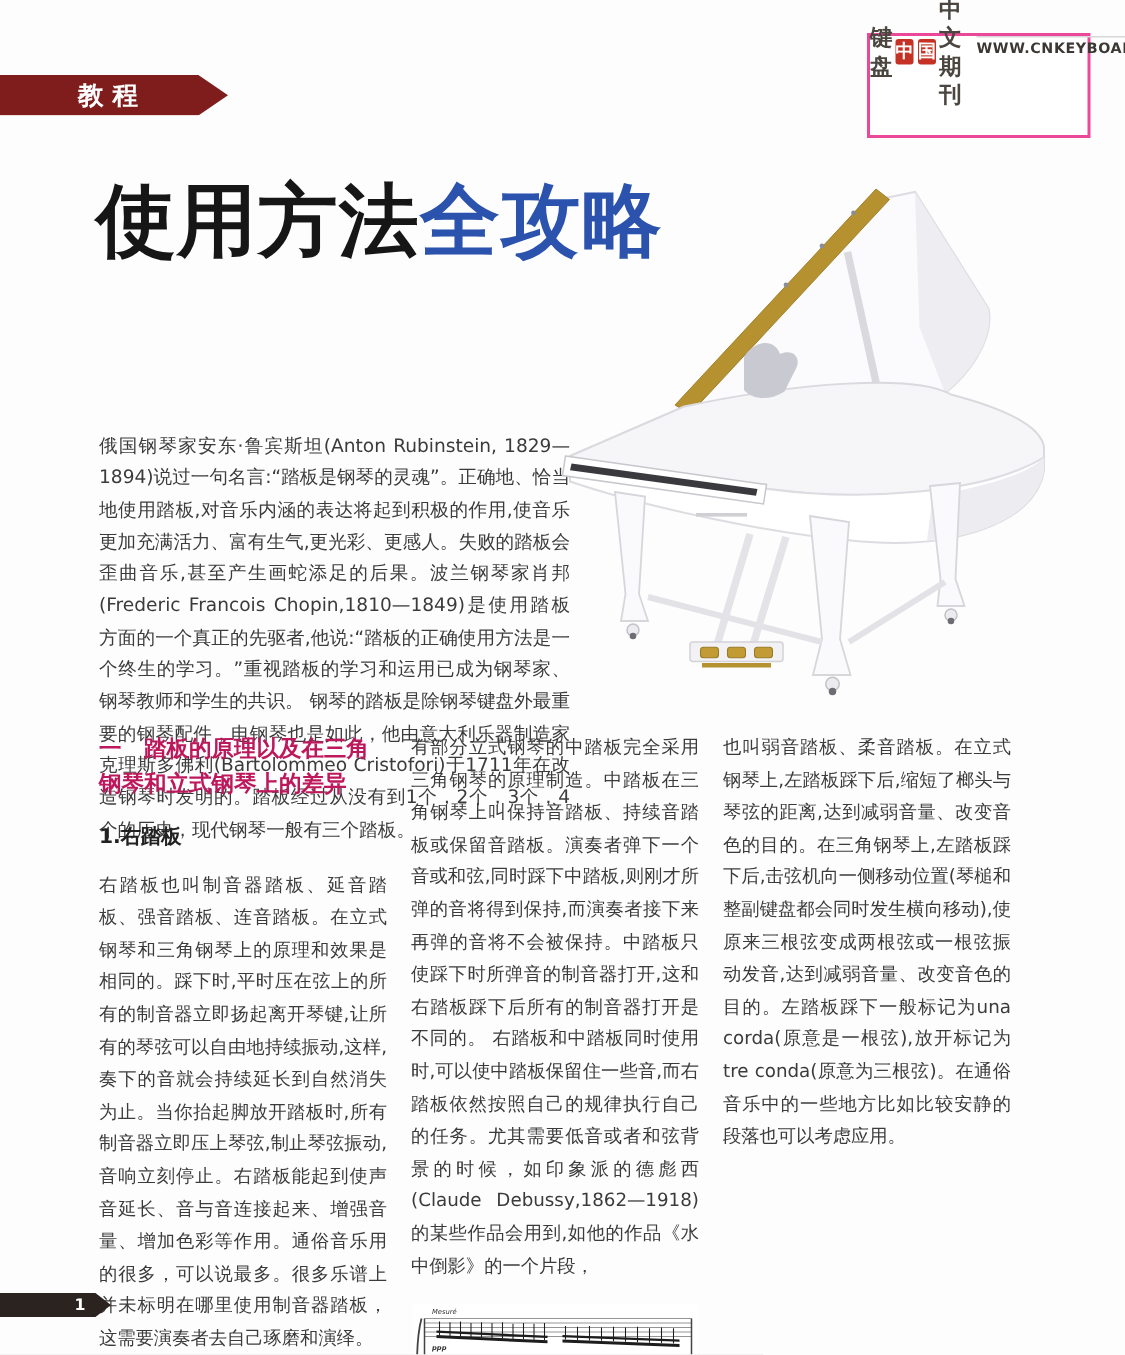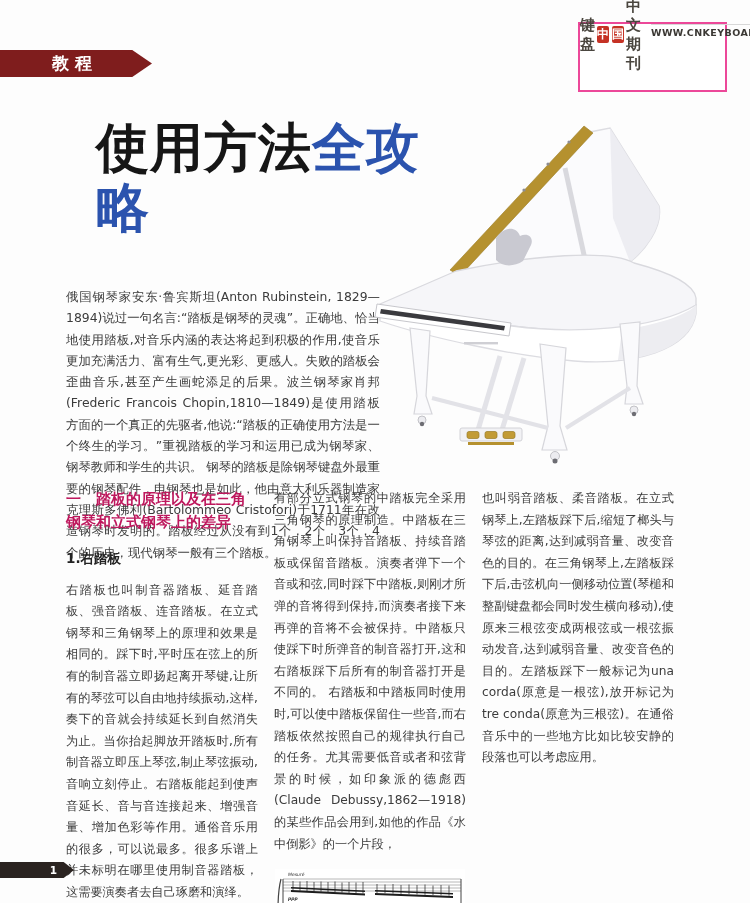--- a/index.html
+++ b/index.html
@@ -33,21 +33,21 @@
     border-radius:2px;margin:0 1px;
   }
   .logo-url{
     height:14px;font-size:9.5px;font-weight:bold;color:#3b3834;
     display:flex;align-items:center;justify-content:center;letter-spacing:.4px;
     border-top:1px solid #d8d8d8;
   }
   
   .title-block{position:absolute;left:64px;top:116px;width:400px;}
   .title-l1{font-size:33px;line-height:42px;font-weight:900;color:#161616;letter-spacing:1px;}
-  .title-l2{font-size:53px;line-height:60px;font-weight:900;color:#161616;letter-spacing:1px;margin-top:2px;margin-left:32px;}
+  .title-l2{font-size:53px;line-height:60px;font-weight:900;color:#161616;letter-spacing:1px;margin-top:2px;}
   .title-accent{color:#2b53ae;}
   .author{margin-top:16px;font-size:13px;color:#4a4a4a;}
   
   .intro{
     position:absolute;left:66px;top:286px;width:314px;
     font-size:12.4px;line-height:21.3px;text-align:justify;color:#3b3b3b;
   }
   
   .piano{position:absolute;left:372px;top:98px;width:356px;height:388px;}
   

